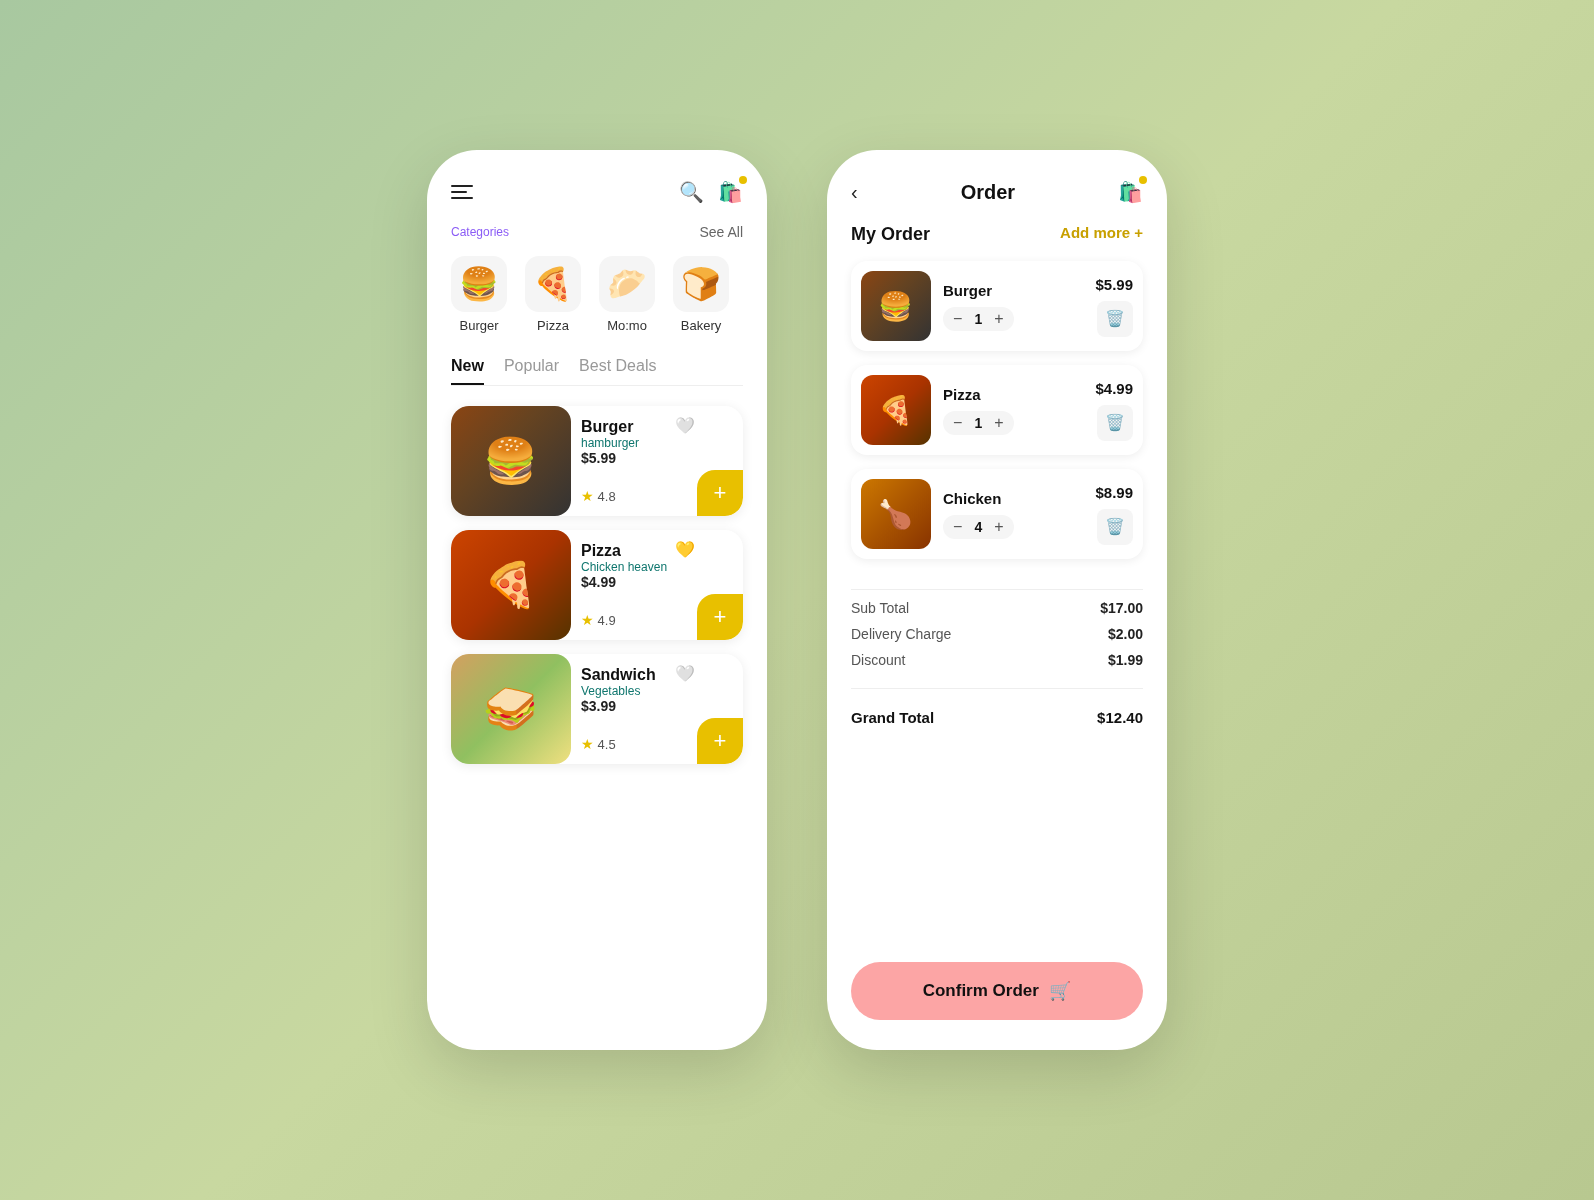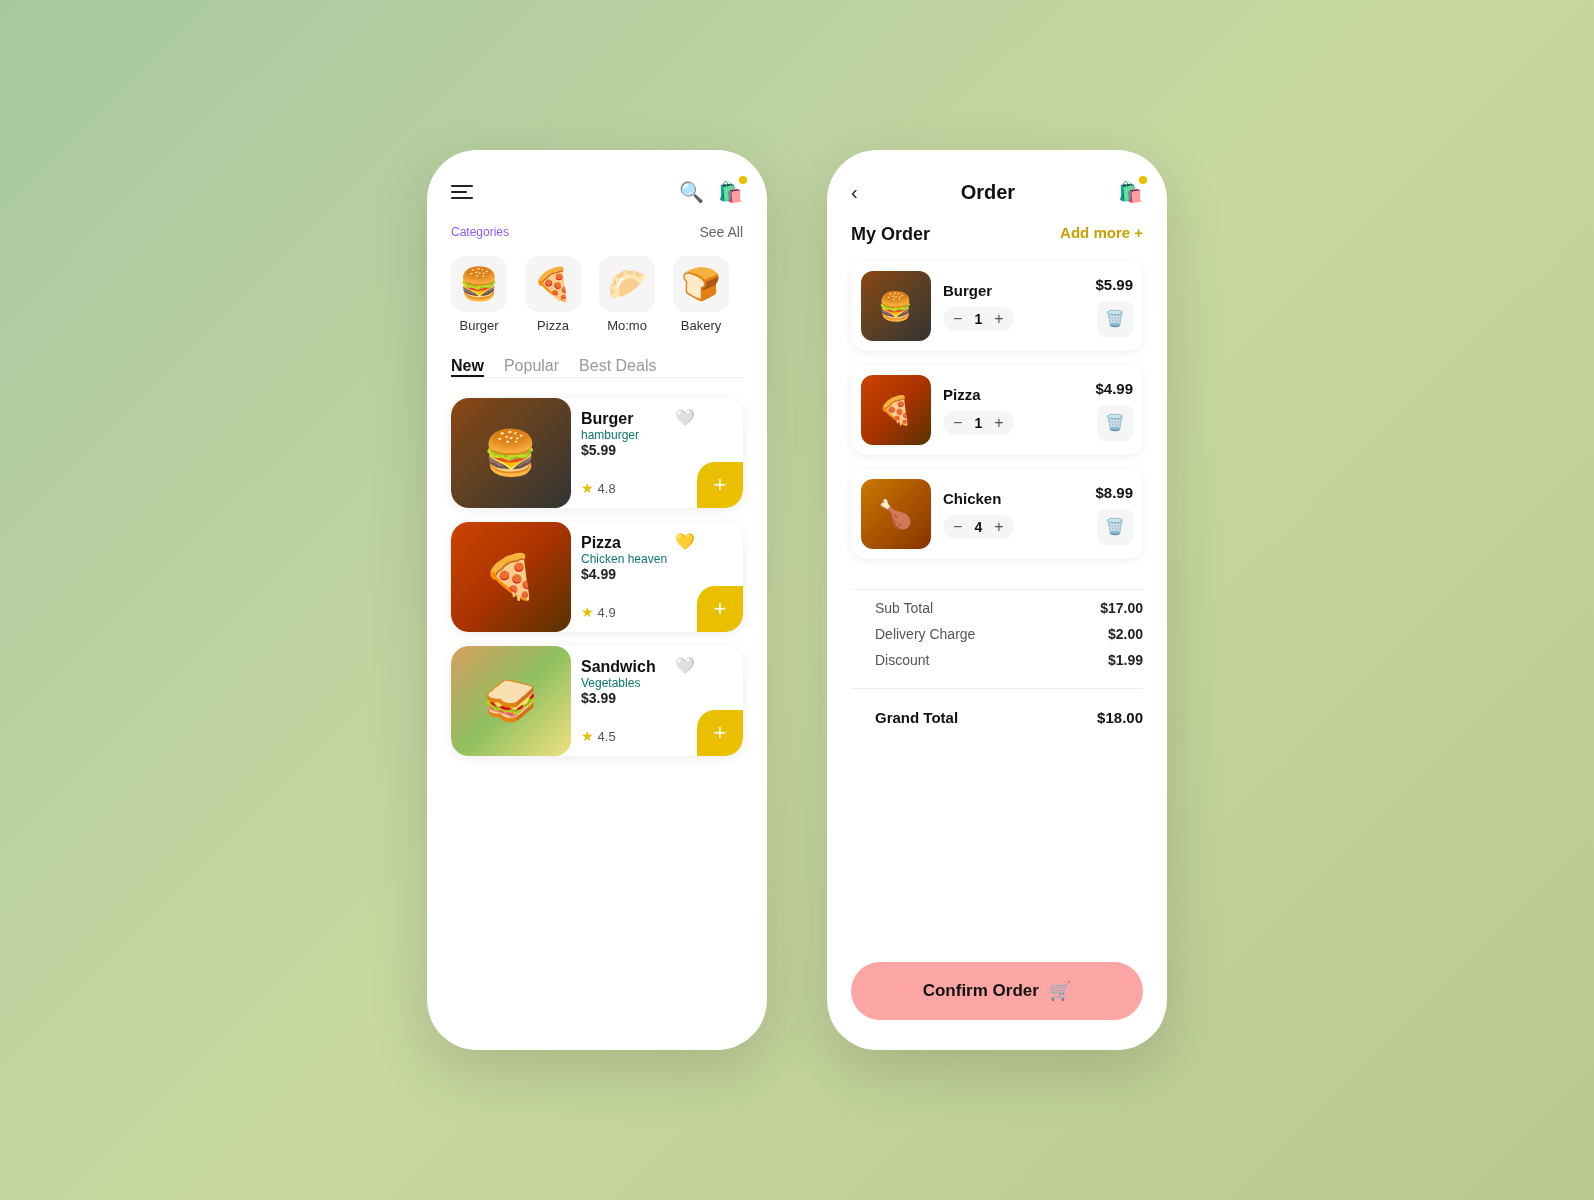--- a/index.html
+++ b/index.html
@@ -125,20 +125,21 @@
       gap: 20px;
       margin-bottom: 20px;
       border-bottom: 1px solid #eee;
       padding-bottom: 0;
     }
     .tab {
       font-size: 16px;
       font-weight: 500;
       color: #999;
       cursor: pointer;
+      padding-bottom: 8px;
     }
     .tab.active {
       color: #111;
       font-weight: 700;
       border-bottom: 2.5px solid #111;
     }
 
     .food-list {
       display: flex;
       flex-direction: column;
@@ -349,21 +350,20 @@
       gap: 10px;
       margin-bottom: 20px;
     }
     .price-row {
       display: flex;
       justify-content: space-between;
     }
     .price-label {
       font-size: 14px;
       color: #555;
-      margin-left: 24px;
     }
     .price-value {
       font-size: 14px;
       font-weight: 600;
       color: #222;
     }
     .price-row.grand-total .price-label,
     .price-row.grand-total .price-value {
       font-size: 15px;
       font-weight: 700;
@@ -598,21 +598,21 @@
       <span class="price-label">Delivery Charge</span>
       <span class="price-value">$2.00</span>
     </div>
     <div class="price-row">
       <span class="price-label">Discount</span>
       <span class="price-value">$1.99</span>
     </div>
     <div class="divider"></div>
     <div class="price-row grand-total">
       <span class="price-label">Grand Total</span>
-      <span class="price-value">$18.00</span>
+      <span class="price-value">$12.40</span>
     </div>
   </div>
 
   <button class="confirm-btn">
     <span>Confirm Order</span>
     <span class="cart-icon-btn">🛒</span>
   </button>
 </div>
 
 </body></html>

